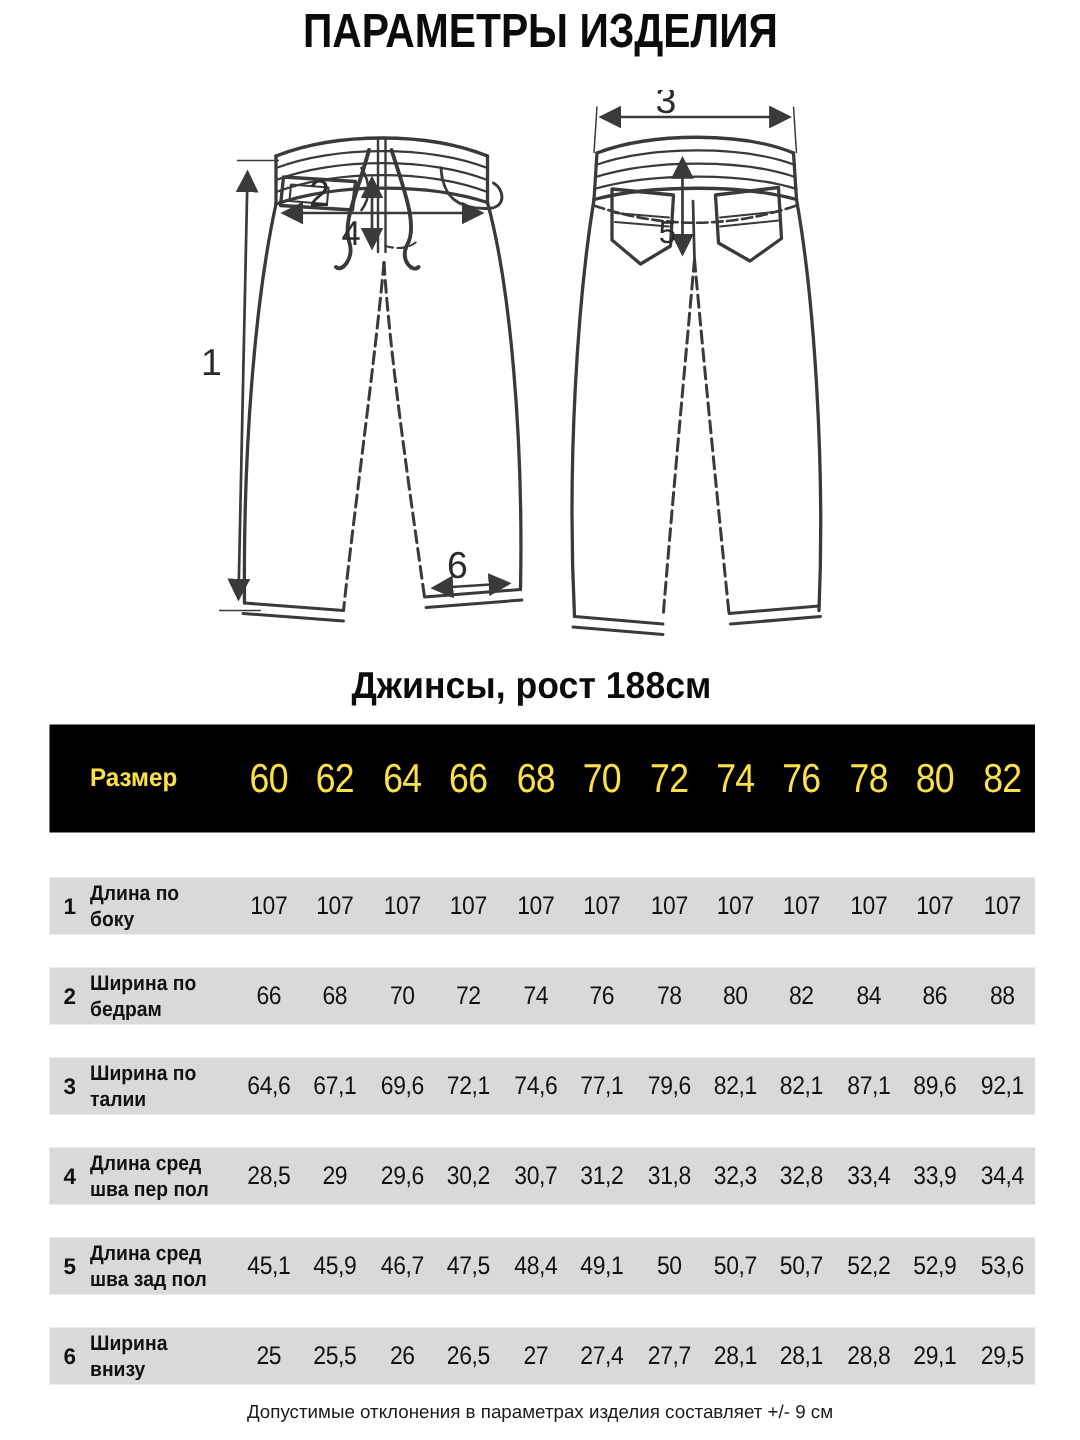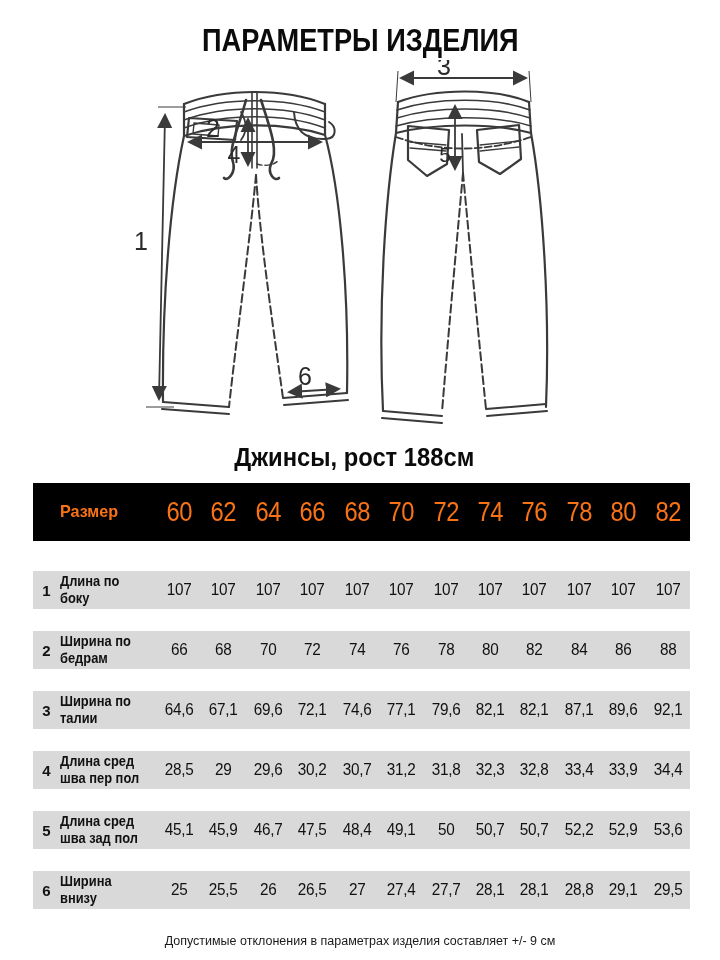--- a/index.html
+++ b/index.html
@@ -1,27 +1,27 @@
 <!DOCTYPE html>
 <html><head>
 <meta charset="utf-8">
 <style>
   html,body{margin:0;padding:0}
   body{width:720px;height:960px;background:#fff;position:relative;overflow:hidden;
        font-family:"Liberation Sans",sans-serif;color:#111}
-  .title{position:absolute;top:22px;left:0;width:720px;text-align:center;
+  .title{position:absolute;top:2px;left:0;width:720px;text-align:center;
          font-size:32px;font-weight:700;white-space:nowrap;color:#0b0b0b}
   .condX{display:inline-block;transform:scaleX(.85);transform-origin:center}
   .diagram{position:absolute;top:60px;left:0}
   .subtitle{position:absolute;top:443px;left:0;width:708px;text-align:center;
             font-size:25px;font-weight:700;color:#0b0b0b}
   .condY{display:inline-block;transform:scaleX(.95);transform-origin:center}
   .size-table{position:absolute;top:483px;left:33px;width:657px}
   .t-head{display:grid;grid-template-columns:27px 97px repeat(12,1fr);
-          align-items:center;background:#000;color:#f97316;height:58px;margin-bottom:30px}
+          align-items:center;background:#000;color:#fde047;height:72px;margin-bottom:30px}
   .t-hlabel{grid-column:2;font-weight:700;font-size:17px;
             transform:scaleX(.95);transform-origin:left center}
   .t-size{text-align:center;font-size:27px;letter-spacing:-.5px;
           transform:scaleX(.88);transform-origin:center}
   .t-row{display:grid;grid-template-columns:27px 97px repeat(12,1fr);
          align-items:center;background:#d9d9d9;min-height:38px;margin-bottom:22px}
   .t-num{text-align:center;font-weight:700;font-size:15px}
   .t-label{font-weight:700;font-size:14px;line-height:1.18;padding-right:2px;
            transform:scaleX(.92);transform-origin:left center}
   .t-val{text-align:center;font-size:17px;letter-spacing:-.3px;

